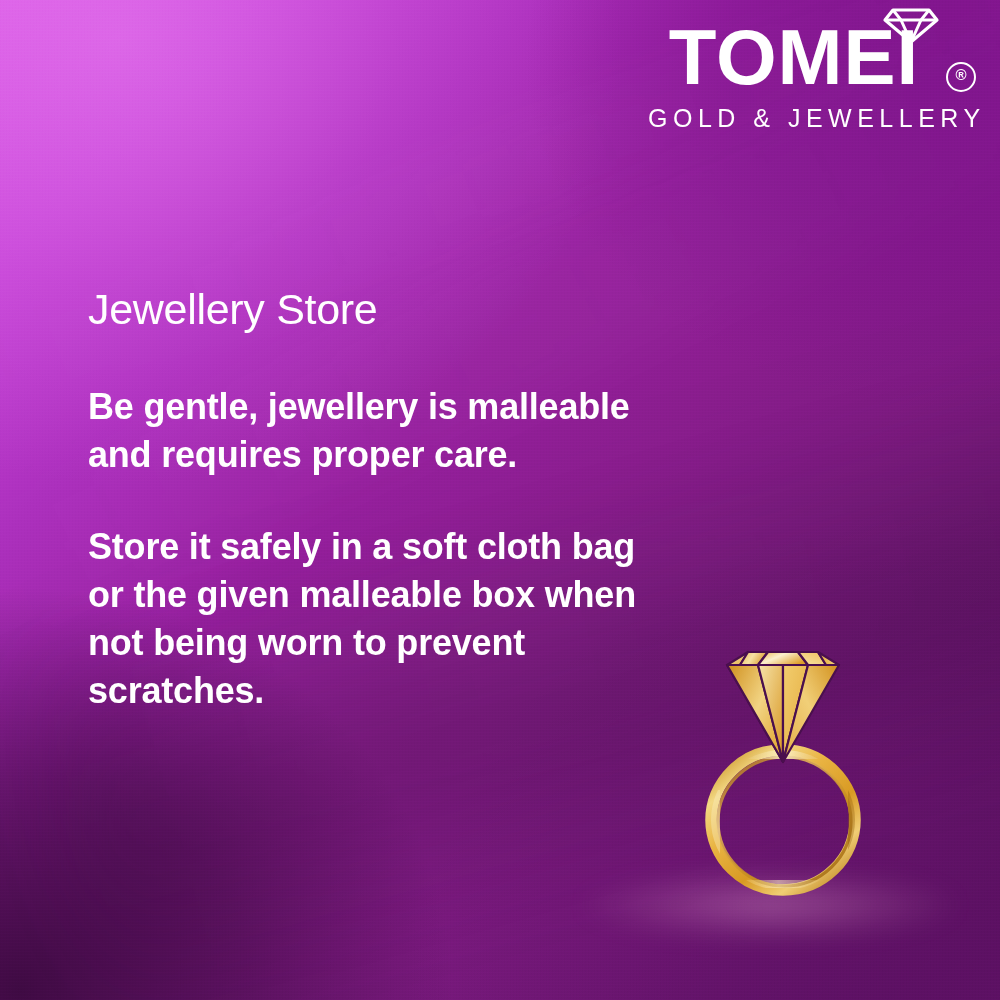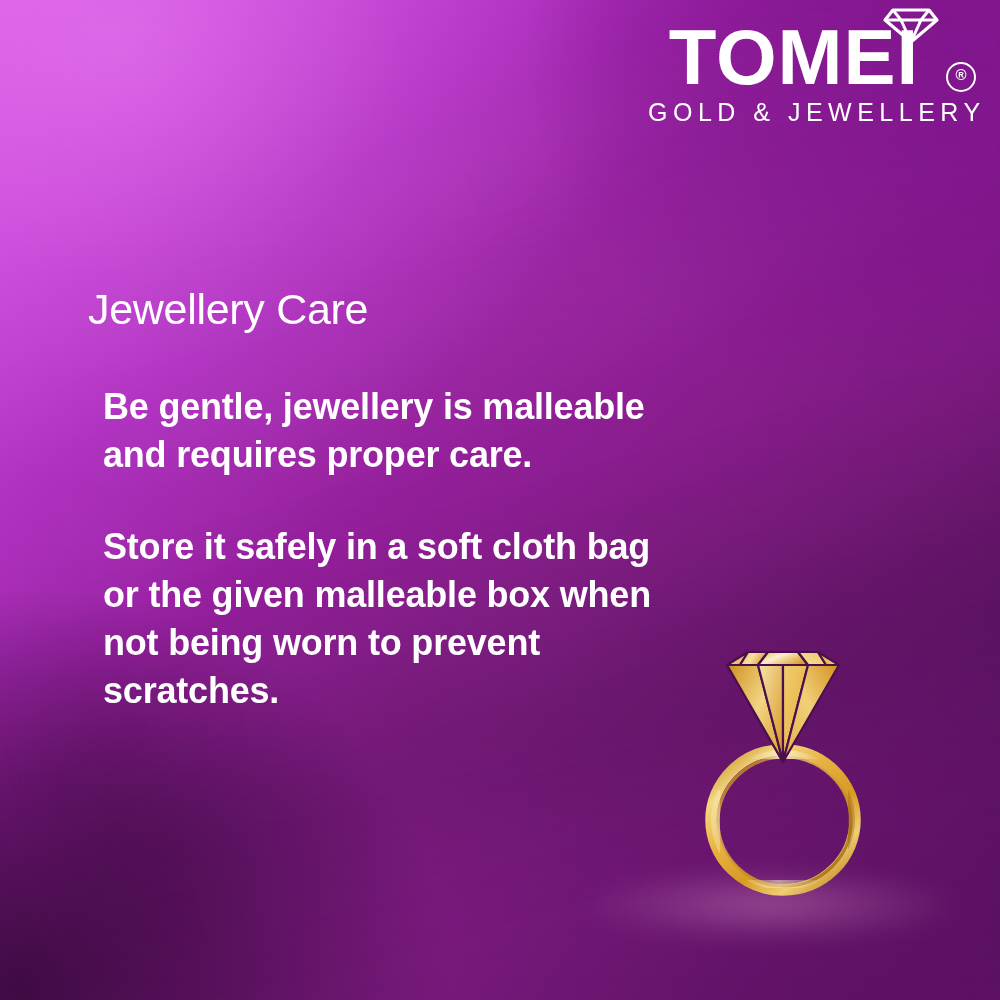--- a/index.html
+++ b/index.html
@@ -174,21 +174,21 @@
     border: 2px solid #ffffff;
     border-radius: 50%;
     color: #ffffff;
     font-size: 15px;
     font-weight: bold;
     line-height: 22px;
     text-align: center;
   }
   .logo-sub {
     display: block;
-    margin-top: 0;
+    margin-top: 6px;
     color: #ffffff;
     font-family: "Liberation Sans", sans-serif;
     font-size: 25px;
     font-weight: normal;
     letter-spacing: 5.5px;
     text-align: right;
     padding-right: 2px;
     white-space: nowrap;
   }
 
@@ -202,21 +202,21 @@
   .headline {
     margin: 0;
     color: #ffffff;
     font-family: "Liberation Sans", sans-serif;
     font-weight: normal;
     font-size: 43px;
     line-height: 1.0;
     letter-spacing: -0.3px;
   }
   .para {
-    margin: 15px;
+    margin: 0;
     color: #ffffff;
     font-family: "Liberation Sans", sans-serif;
     font-weight: bold;
     font-size: 36px;
     line-height: 48px;
     letter-spacing: -0.2px;
     max-width: 560px;
   }
   .para-1 { margin-top: 52px; }
   .para-2 { margin-top: 44px; }
@@ -260,21 +260,21 @@
         </svg>
       </span>
 
       <span class="logo-reg">®</span>
     </div>
 
     <span class="logo-sub">GOLD &amp; JEWELLERY</span>
   </div>
 
   <div class="copy">
-    <h1 class="headline">Jewellery Care</h1>
+    <h1 class="headline">Jewellery Store</h1>
 
     <p class="para para-1">Be gentle, jewellery is malleable and requires proper care.</p>
 
     <p class="para para-2">Store it safely in a soft cloth bag or the given malleable box when not being worn to prevent scratches.</p>
   </div>
 
   <div class="floor-glow"></div>
 
   <div class="ring-art">
     <svg viewBox="0 0 175 260" xmlns="http://www.w3.org/2000/svg">

